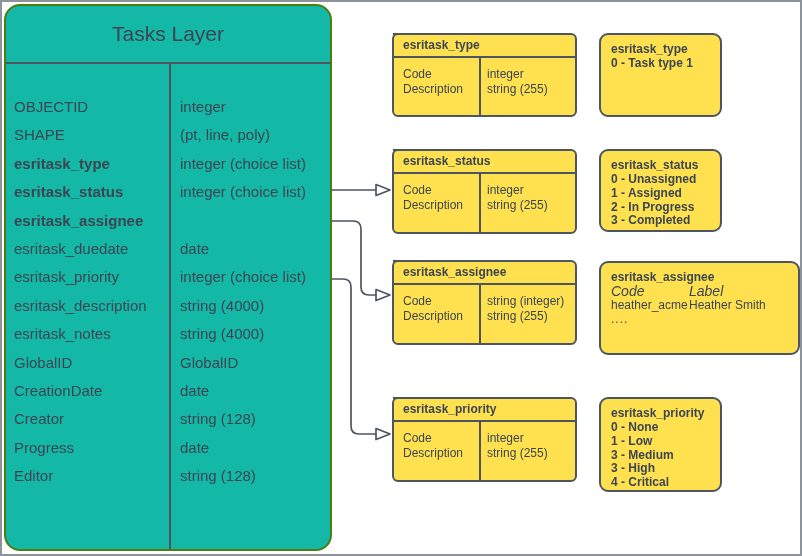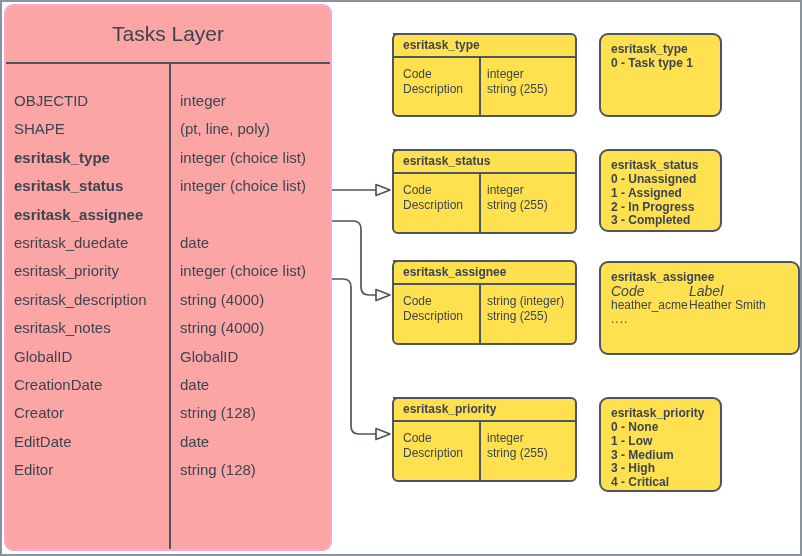--- a/index.html
+++ b/index.html
@@ -10,28 +10,28 @@
     border:2px solid #8C939B;
     background:#ffffff;
     font-family:"Liberation Sans","DejaVu Sans",sans-serif;
     color:#3C4551;
     overflow:hidden;
   }
   
   .tl-box{
     position:absolute;left:2px;top:2px;width:328px;height:547px;
     box-sizing:border-box;
-    border:2px solid #f9a8d4;border-radius:9px;background:#fca5a5;
+    border:2px solid #4d7c0f;border-radius:16px;background:#14b8a6;
   }
   .tl-title{
     height:56px;line-height:56px;text-align:center;
     font-size:21px;border-bottom:2px solid #4D5560;
   }
   .tl-vdiv{position:absolute;left:163px;top:58px;bottom:0;width:2px;background:#4D5560;}
-  .tl-body{position:absolute;left:0;right:0;top:58px;padding-top:23px;}
+  .tl-body{position:absolute;left:0;right:0;top:58px;padding-top:29px;}
   .tl-row{display:flex;height:28.4px;line-height:28.4px;font-size:15px;}
   .tl-name{width:165px;padding-left:8px;box-sizing:border-box;white-space:nowrap;}
   .tl-type{flex:1;padding-left:9px;white-space:nowrap;}
   .bold{font-weight:bold;}
   
   .codetable{
     position:absolute;width:185px;box-sizing:border-box;
     background:#FFE14F;border:2px solid #4D5560;border-radius:6px;
     font-size:12px;
   }
@@ -126,21 +126,21 @@
           <div class="tl-name">CreationDate</div>
           <div class="tl-type">date</div>
         </div>
 
         <div class="tl-row">
           <div class="tl-name">Creator</div>
           <div class="tl-type">string (128)</div>
         </div>
 
         <div class="tl-row">
-          <div class="tl-name">EditDate</div>
+          <div class="tl-name">Progress</div>
           <div class="tl-type">date</div>
         </div>
 
         <div class="tl-row">
           <div class="tl-name">Editor</div>
           <div class="tl-type">string (128)</div>
         </div>
       </div>
   </div>
 

